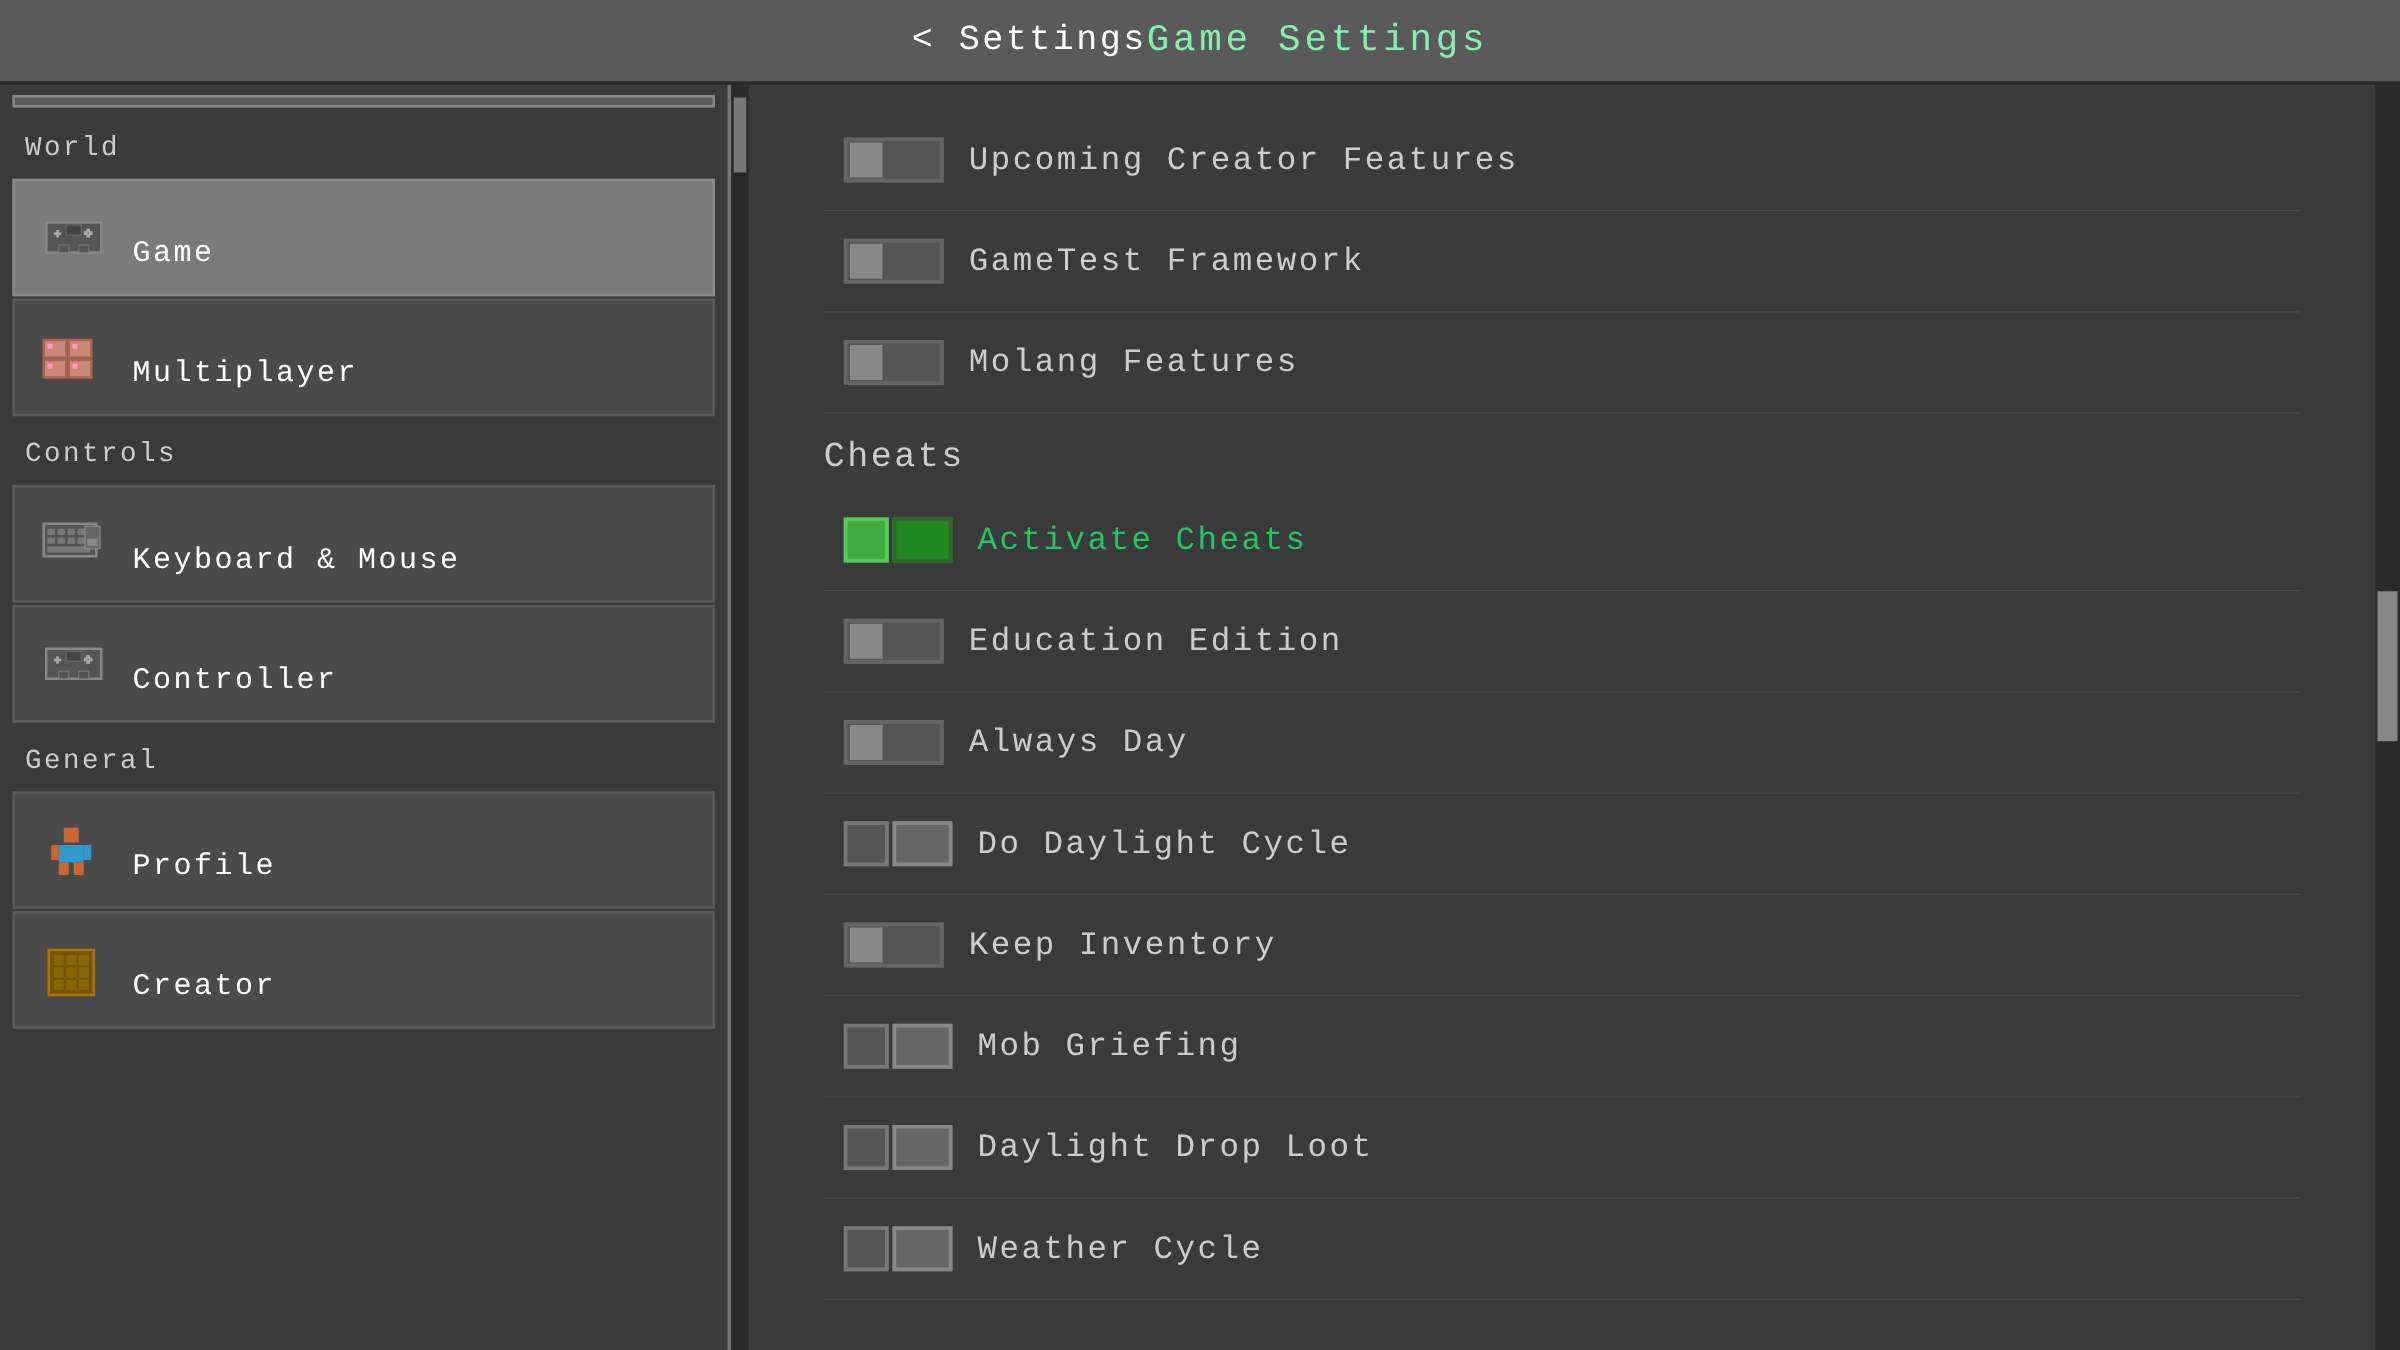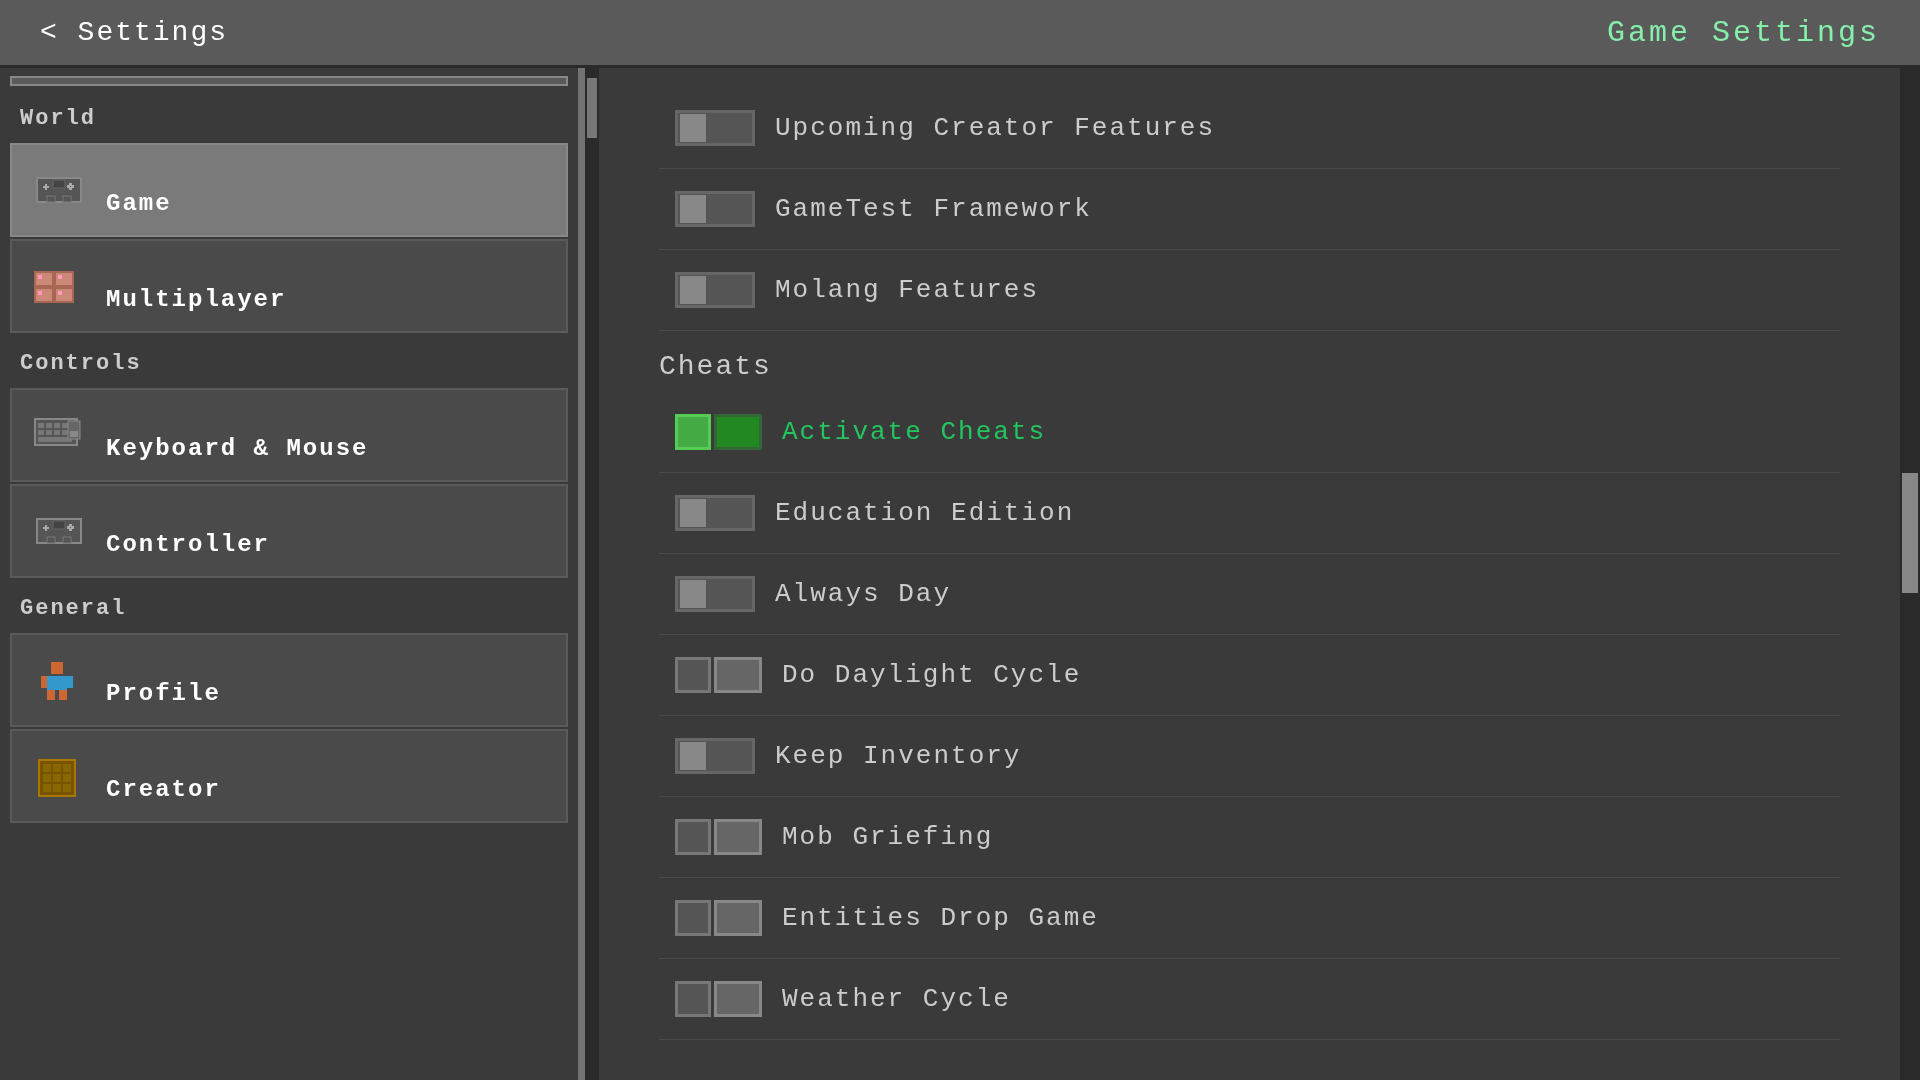--- a/index.html
+++ b/index.html
@@ -12,21 +12,21 @@
       overflow: hidden;
       color: #ffffff;
     }
 
     
     .header {
       background: #5a5a5a;
       height: 68px;
       display: flex;
       align-items: center;
-      justify-content: space-between;
+      justify-content: center;
       padding: 0 40px;
       border-bottom: 3px solid #2a2a2a;
     }
 
     .header-back {
       display: flex;
       align-items: center;
       gap: 10px;
       font-size: 28px;
       color: #ffffff;
@@ -45,24 +45,23 @@
     
     .main {
       display: flex;
       height: calc(1080px - 68px);
     }
 
     
     .sidebar {
       width: 585px;
       background: #3a3a3a;
-      border-right: 7px solid #737373;
+      border-right: 3px solid #737373;
       overflow-y: auto;
       flex-shrink: 0;
-      font-weight: bold;
     }
 
     .sidebar::-webkit-scrollbar { width: 8px; }
     .sidebar::-webkit-scrollbar-track { background: #2a2a2a; }
     .sidebar::-webkit-scrollbar-thumb { background: #888; }
 
     .section-header {
       font-size: 22px;
       color: #cccccc;
       padding: 16px 20px 10px 20px;
@@ -389,21 +388,21 @@
         <div style="width:48px;height:36px;background:#666;border:3px solid #888;"></div>
       </div>
       <span class="setting-label">Mob Griefing</span>
     </div>
 
     <div class="setting-row">
       <div class="toggle-activated">
         <div style="width:36px;height:36px;background:#555;border:3px solid #777;"></div>
         <div style="width:48px;height:36px;background:#666;border:3px solid #888;"></div>
       </div>
-      <span class="setting-label">Entities Drop Game</span>
+      <span class="setting-label">Daylight Drop Loot</span>
     </div>
 
     <div class="setting-row">
       <div class="toggle-activated">
         <div style="width:36px;height:36px;background:#555;border:3px solid #777;"></div>
         <div style="width:48px;height:36px;background:#666;border:3px solid #888;"></div>
       </div>
       <span class="setting-label">Weather Cycle</span>
     </div>
 

